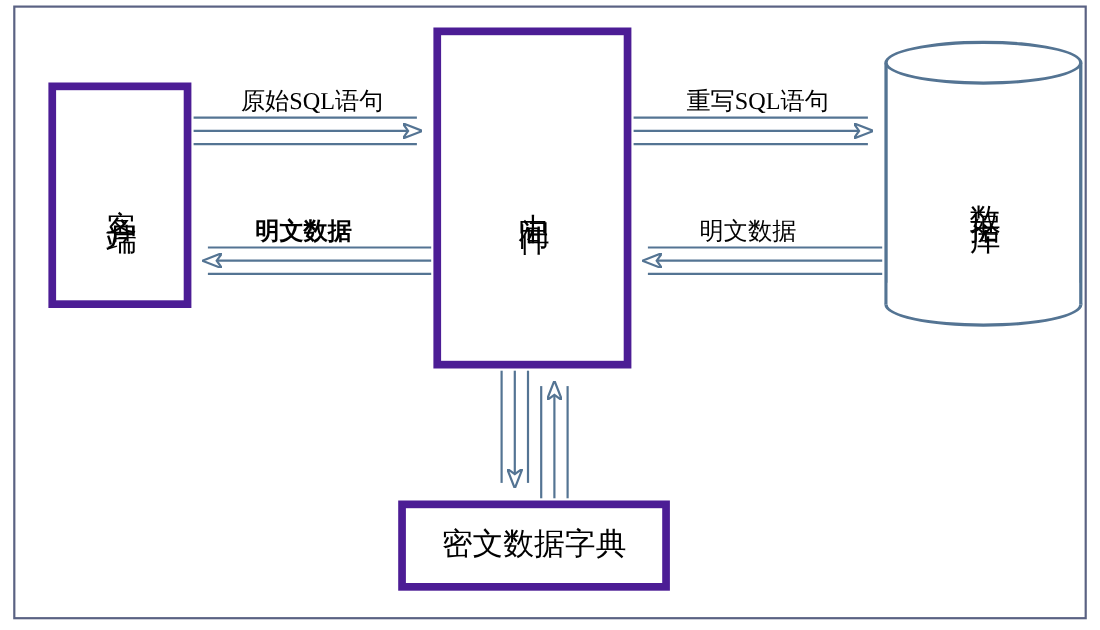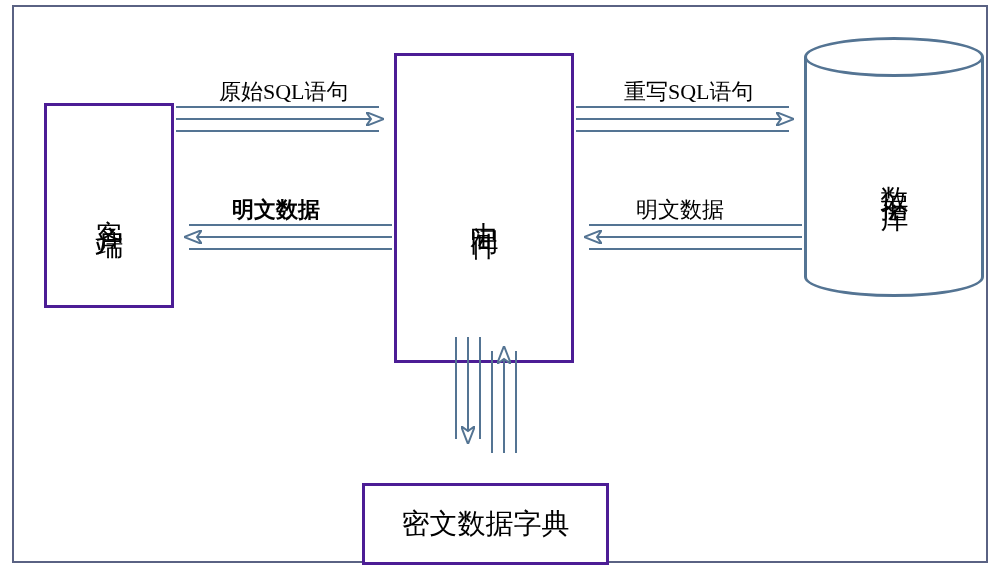--- a/index.html
+++ b/index.html
@@ -13,31 +13,30 @@
     .frame {
       position: absolute;
       left: 12px;
       top: 5px;
       width: 976px;
       height: 558px;
       border: 2px solid #5a6283;
     }
     .box {
       position: absolute;
-      border: 3px solid #4c1d95;
+      border: 7px solid #4c1d95;
       background: #fff;
       display: flex;
       align-items: center;
       justify-content: center;
       text-align: center;
       font-size: 28px;
       line-height: 1.5;
       writing-mode: vertical-rl;
       letter-spacing: 6px;
-      margin-top: 28px;
     }
     .box.horizontal {
       writing-mode: horizontal-tb;
       letter-spacing: 0;
     }
     .client {
       left: 30px;
       top: 68px;
       width: 130px;
       height: 205px;

